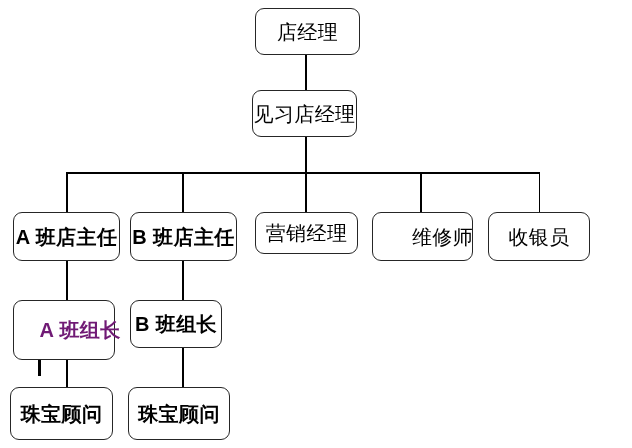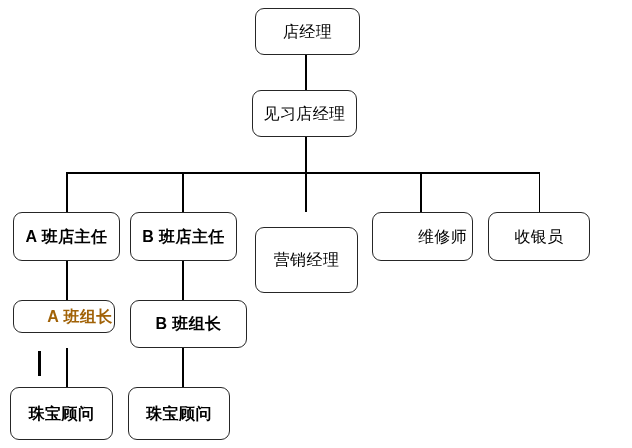--- a/index.html
+++ b/index.html
@@ -22,21 +22,21 @@
     position: absolute;
     box-sizing: border-box;
     background: #ffffff;
     border: 1.6px solid #262626;
     border-radius: 9px;
     display: flex;
     align-items: center;
     justify-content: center;
     text-align: center;
     color: #000000;
-    font-size: 16px;
+    font-size: 20px;
     line-height: 1.2;
     letter-spacing: 0.4px;
     white-space: nowrap;
   }
   .node.bold {
     font-weight: bold;
   }
   .connector {
     position: absolute;
     background: #000000;
@@ -65,20 +65,20 @@
     <div class="connector v" style="background: rgb(0, 0, 0); left: 538.5px; top: 172px; height: 40px;"></div>
     <div class="connector v" style="background: rgb(0, 0, 0); left: 66px; top: 261px; height: 39px;"></div>
     <div class="connector v" style="background: rgb(0, 0, 0); left: 182px; top: 261px; height: 39px;"></div>
     <div class="connector v" style="background: rgb(0, 0, 0); left: 66px; top: 348px; height: 39px;"></div>
     <div class="connector v" style="background: rgb(0, 0, 0); left: 182px; top: 348px; height: 39px;"></div>
     <div class="connector v stub" style="background: rgb(0, 0, 0); left: 38px; top: 351px; height: 25px;"></div>
     <div class="node" style="left: 255px; top: 8px; width: 105px; height: 47px; border-color: rgb(38, 38, 38); color: rgb(0, 0, 0);">店经理</div>
     <div class="node" style="left: 252px; top: 90px; width: 105px; height: 47px; border-color: rgb(38, 38, 38); color: rgb(0, 0, 0);">见习店经理</div>
     <div class="node bold" style="left: 13px; top: 212px; width: 107px; height: 49px; border-color: rgb(38, 38, 38); color: rgb(0, 0, 0);">A 班店主任</div>
     <div class="node bold" style="left: 130px; top: 212px; width: 107px; height: 49px; border-color: rgb(38, 38, 38); color: rgb(0, 0, 0);">B 班店主任</div>
-    <div class="node" style="left: 255px; top: 212px; width: 103px; height: 66px; border-color: rgb(38, 38, 38); color: rgb(0, 0, 0); margin-top: 15px;">营销经理</div>
+    <div class="node" style="left: 255px; top: 212px; width: 103px; height: 42px; border-color: rgb(38, 38, 38); color: rgb(0, 0, 0);">营销经理</div>
     <div class="node" style="left: 372px; top: 212px; width: 101px; height: 49px; border-color: rgb(38, 38, 38); color: rgb(0, 0, 0); padding-left: 40px;">维修师</div>
     <div class="node" style="left: 488px; top: 212px; width: 102px; height: 49px; border-color: rgb(38, 38, 38); color: rgb(0, 0, 0); font-family: Liberation Serif, serif;">收银员</div>
-    <div class="node bold" style="left: 13px; top: 300px; width: 102px; height: 33px; border-color: rgb(38, 38, 38); color: #a16207; padding-left: 32px;">A 班组长</div>
-    <div class="node bold" style="left: 130px; top: 300px; width: 117px; height: 48px; border-color: rgb(38, 38, 38); color: rgb(0, 0, 0);">B 班组长</div>
+    <div class="node bold" style="left: 13px; top: 300px; width: 102px; height: 60px; border-color: rgb(38, 38, 38); color: #701a75; padding-left: 32px;">A 班组长</div>
+    <div class="node bold" style="left: 130px; top: 300px; width: 92px; height: 48px; border-color: rgb(38, 38, 38); color: rgb(0, 0, 0);">B 班组长</div>
     <div class="node bold" style="left: 10px; top: 387px; width: 103px; height: 53px; border-color: rgb(38, 38, 38); color: rgb(0, 0, 0);">珠宝顾问</div>
     <div class="node bold" style="left: 128px; top: 387px; width: 102px; height: 53px; border-color: rgb(38, 38, 38); color: rgb(0, 0, 0);">珠宝顾问</div>
   </div>
 
 </body></html>

